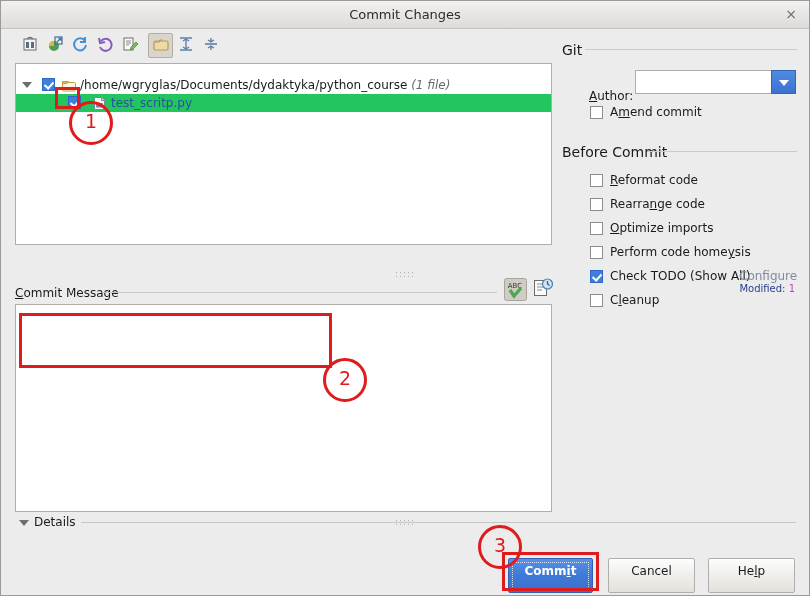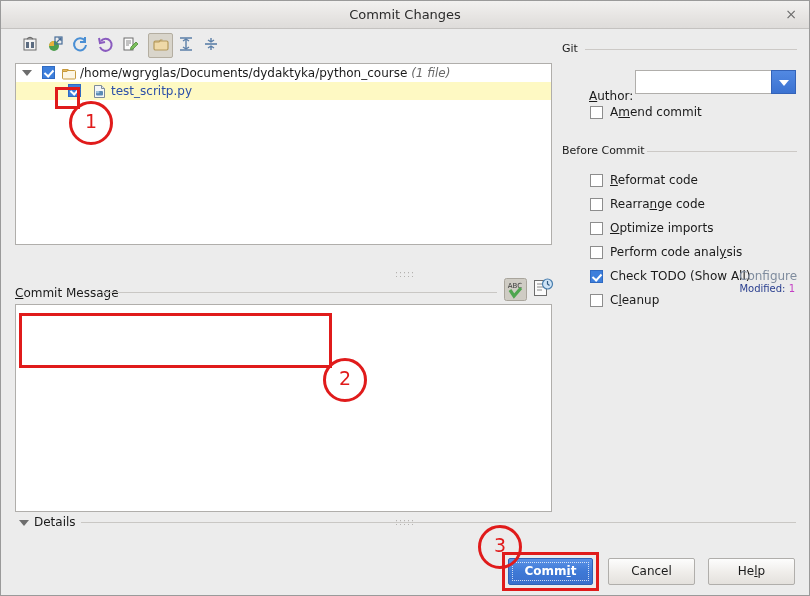--- a/index.html
+++ b/index.html
@@ -69,21 +69,21 @@
     border-top:5px solid #8a8884;
   }
 
   
   .tree{
     position:absolute;left:14px;top:62px;width:537px;height:182px;
     background:#ffffff;border:1px solid #b0aeab;box-sizing:border-box;
     overflow:hidden;
   }
   .tree-row{position:relative;height:18px;line-height:18px;font-size:12px;white-space:nowrap;}
-  .tree-row.sel{background:#fef9c3;}
+  .tree-row.sel{background:#22c55e;}
   .twisty{
     position:absolute;left:6px;top:6px;width:0;height:0;
     border-left:5px solid transparent;border-right:5px solid transparent;
     border-top:6px solid #6d6d6d;cursor:pointer;
   }
   .cbox{
     position:absolute;width:13px;height:13px;top:2px;
     box-sizing:border-box;cursor:pointer;
   }
   .cbox.on{background:#3d7fdc;border:1px solid #2f6ac2;}
@@ -130,21 +130,21 @@
     border-top:6px solid #6d6d6d;cursor:pointer;
   }
   .details-label{position:absolute;left:33px;top:514px;font-size:12px;color:#1a1a1a;}
   .details-rule{position:absolute;left:80px;top:521px;height:1px;width:715px;background:#c9c7c4;}
   .grip2{
     position:absolute;top:517px;left:0;width:100%;height:8px;text-align:center;
     font-size:9px;color:#b0aeab;letter-spacing:1px;line-height:8px;user-select:none;
   }
 
   
-  .grp-label{position:absolute;font-size:11px;color:#1a1a1a;}
+  .grp-label{position:absolute;font-size:14px;color:#1a1a1a;}
   .grp-rule{position:absolute;height:1px;background:#ccc9c6;}
 
   .author-label{position:absolute;left:588px;top:88px;font-size:12px;}
   .author-label u{text-decoration:underline;}
   .author-field{
     position:absolute;left:634px;top:69px;width:161px;height:24px;
     background:#fff;border:1px solid #b0aeab;box-sizing:border-box;cursor:text;
   }
   .author-drop{
     position:absolute;right:-1px;top:-1px;width:25px;height:24px;
@@ -169,21 +169,21 @@
     border:solid #fff;border-width:0 2px 2px 0;transform:rotate(42deg);
   }
   .chk-txt{position:absolute;left:20px;top:0;white-space:nowrap;}
   .chk-txt u{text-decoration:underline;}
   .cfg-link{
     position:absolute;font-size:12px;color:#7f8c9e;cursor:pointer;
   }
 
   
   .btn{
-    position:absolute;height:27px;box-sizing:border-box;
+    position:absolute;height:35px;box-sizing:border-box;
     font-size:12px;text-align:center;line-height:25px;cursor:pointer;
     border:1px solid #b0aeab;border-radius:2px;
     background:linear-gradient(to bottom,#fdfdfd 0%,#f0eeeb 50%,#e4e1dd 100%);
     color:#1a1a1a;
   }
   .btn.primary{
     background:linear-gradient(to bottom,#5a92e6 0%,#3f79d6 50%,#3a70cd 100%);
     border:1px solid #2f61b5;color:#ffffff;font-weight:bold;
   }
   .btn.primary .focusring{
@@ -279,21 +279,21 @@
     <div class="changelist-label"><span>Change lis</span><u>t</u><span>:</span></div>
 
     <div class="combo">
       <div class="val">Default</div>
       <div class="arrowbox"></div>
     </div>
   </div>
 
   <div class="tree">
 
-    <div class="tree-row" style="margin-top:0;">
+    <div class="tree-row" style="margin-top:12px;">
       <div class="twisty"></div>
       <div class="cbox on" style="left:26px;"></div>
       <div class="folder-ico" style="left:46px;">
         <svg width="14" height="12" viewBox="0 0 14 12">
           <rect x="0.5" y="2.5" width="13" height="8.5" rx="1" fill="#fdf6e4" stroke="#c79a3e" stroke-width="1"></rect>
           <path d="M0.5 3.5 L5 3.5 L6.2 1.5 L0.5 1.5 z" fill="#e9b95a" stroke="#c79a3e" stroke-width="1"></path>
         </svg>
       </div>
       <div class="tree-label" style="left:64px;"><span>/home/wgryglas/Documents/dydaktyka/python_course</span> <span class="cnt">(1 file)</span></div>
     </div>
@@ -368,21 +368,21 @@
     <span class="chk-txt"><span>Rearra</span><u>n</u><span>ge code</span></span>
   </div>
 
   <div class="chk-row" style="left:589px;top:220px;">
     <span class="chk off"></span>
     <span class="chk-txt"><span></span><u>O</u><span>ptimize imports</span></span>
   </div>
 
   <div class="chk-row" style="left:589px;top:244px;">
     <span class="chk off"></span>
-    <span class="chk-txt"><span>Perform code anal</span><u>y</u><span>sis</span></span>
+    <span class="chk-txt"><span>Perform code home</span><u>y</u><span>sis</span></span>
   </div>
 
   <div class="chk-row" style="left:589px;top:268px;">
     <span class="chk on"></span>
     <span class="chk-txt"><span>Check TODO (Show All)</span></span>
   </div>
   <div class="cfg-link" style="left:738px;top:268px;">Configure</div>
 
   <div class="chk-row" style="left:589px;top:292px;">
     <span class="chk off"></span>

